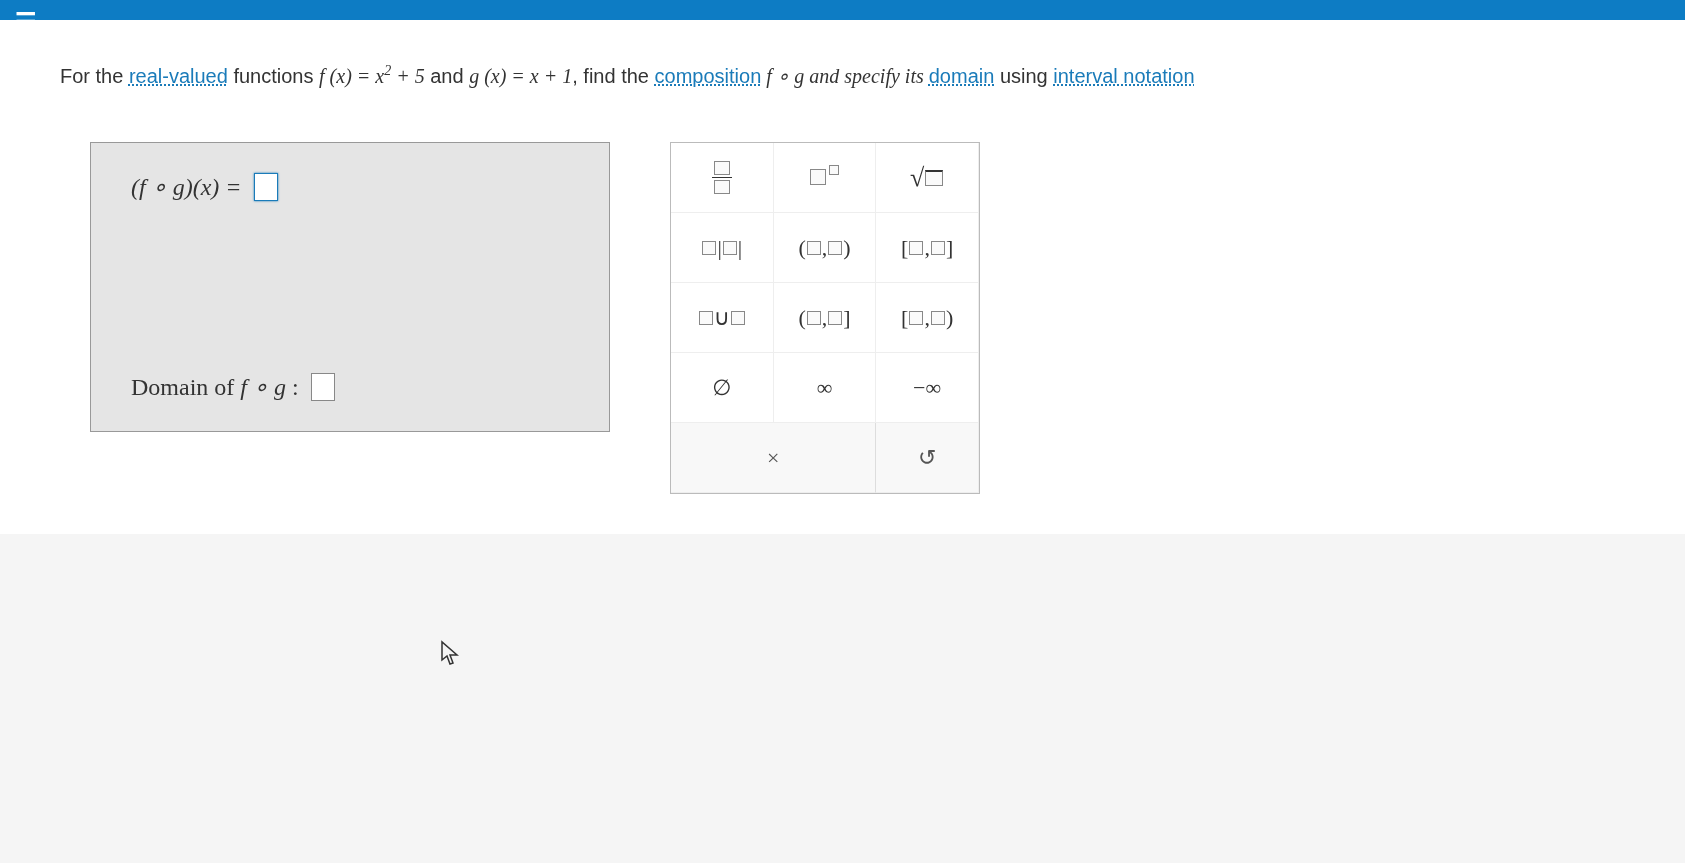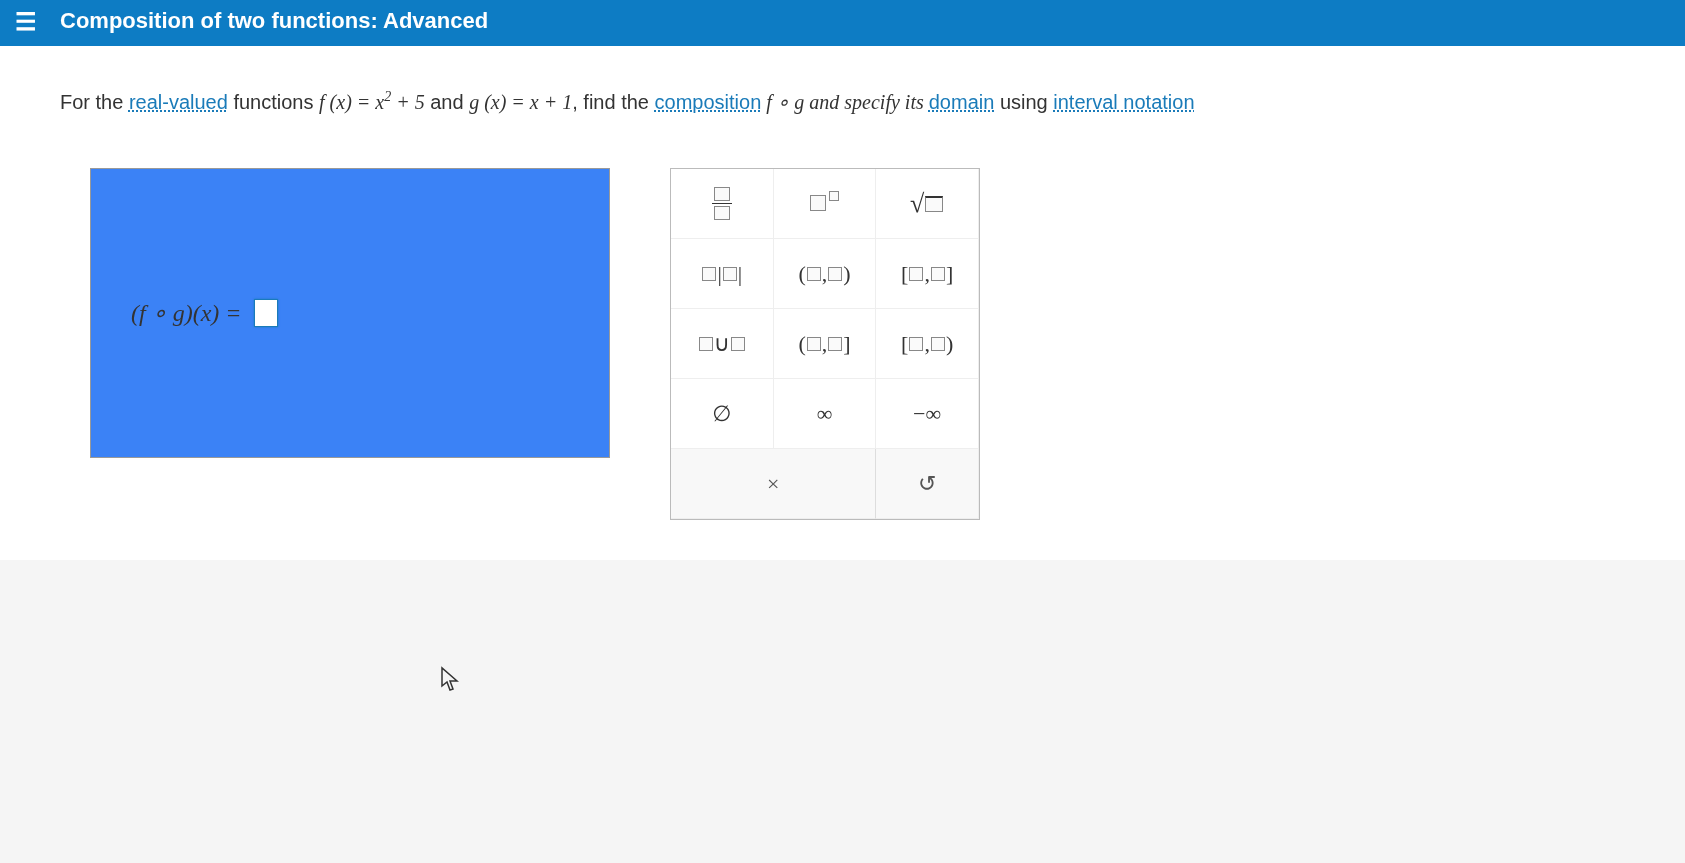--- a/index.html
+++ b/index.html
@@ -61,25 +61,25 @@
       display: flex;
       gap: 60px;
       margin-left: 60px;
       align-items: flex-start;
     }
     .answer-box {
       border: 1px solid #999;
       padding: 30px 40px;
       width: 520px;
       height: 290px;
-      background: #3b82f6;
+      background: #e5e5e5;
       font-size: 22px;
       color: #333;
       display: flex;
-      flex-direction: row;
+      flex-direction: column;
       justify-content: space-between;
     }
     .answer-line {
       display: flex;
       align-items: center;
       gap: 12px;
       font-family: 'Times New Roman', serif;
       font-size: 24px;
     }
     .input-box {
@@ -145,38 +145,41 @@
       top: 620px;
       font-size: 24px;
       color: #333;
     }
   </style>
 </head>
 <body>
 
 <div class="header-bar">
   <span class="menu-icon">☰</span>
-  <span>Composition of two functions: Advanced</span>
 </div>
 
 <div class="collapse-chevron">
   <span>⌄</span>
 </div>
 
 <div class="content-area">
   <div class="question-text">
     <span>For the </span><span class="link-text">real-valued</span><span> functions </span><span class="math-italic">f (x) = x</span><span class="sup math-italic">2</span><span class="math-italic"> + 5</span><span> and </span><span class="math-italic">g (x) = x + 1</span><span>, find the </span><span class="link-text">composition</span><span class="math-italic"> f ∘ g and specify its </span><span class="link-text">domain</span><span> using </span><span class="link-text">interval notation</span>
   </div>
 
   <div class="answer-row">
     <div class="answer-box">
       <div class="answer-line">
         <span class="math-italic">(f ∘ g)(x) = </span>
         <span class="input-box active"></span>
       </div>
+      <div class="answer-line">
+        <span>Domain of <span class="math-italic">f ∘ g</span> : </span>
+        <span class="input-box"></span>
+      </div>
     </div>
 
     <div class="toolbox">
       <button class="tool-btn">
         <span class="frac-display">
           <span class="placeholder-box"></span>
           <span class="frac-line"></span>
           <span class="placeholder-box"></span>
         </span>
       </button>

